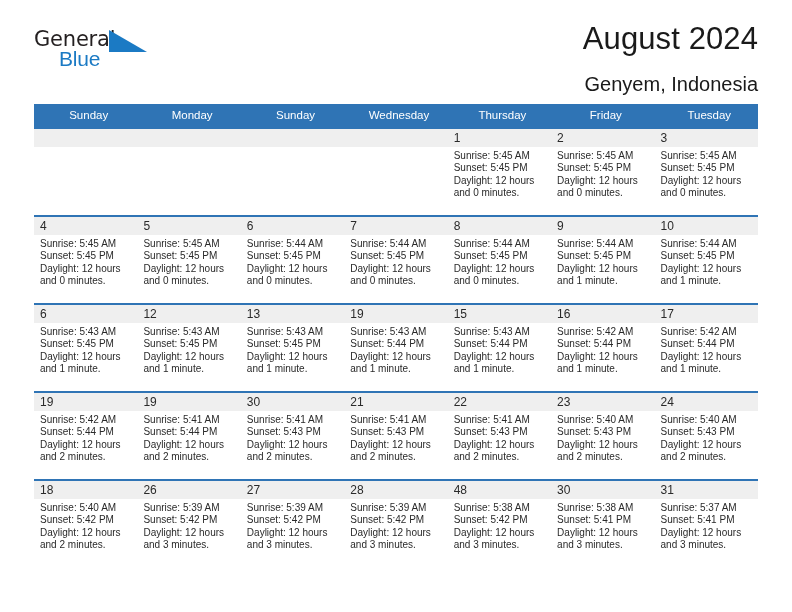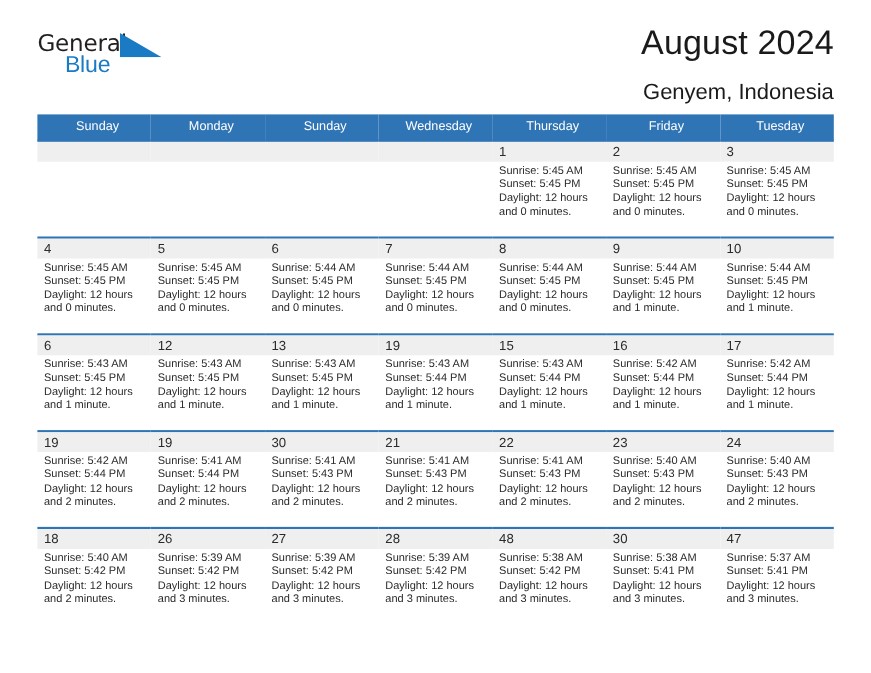--- a/index.html
+++ b/index.html
@@ -541,21 +541,21 @@
               <div class="cell-body">
                 <div>Sunrise: 5:38 AM</div>
                 <div>Sunset: 5:41 PM</div>
                 <div>Daylight: 12 hours</div>
                 <div>and 3 minutes.</div>
               </div>
             </div>
           </td>
           <td>
             <div class="cell-inner">
-              <div class="daynum-band">47</div>
+              <div class="daynum-band">31</div>
               <div class="cell-body">
                 <div>Sunrise: 5:37 AM</div>
                 <div>Sunset: 5:41 PM</div>
                 <div>Daylight: 12 hours</div>
                 <div>and 3 minutes.</div>
               </div>
             </div>
           </td>
         </tr>
       </tbody>

